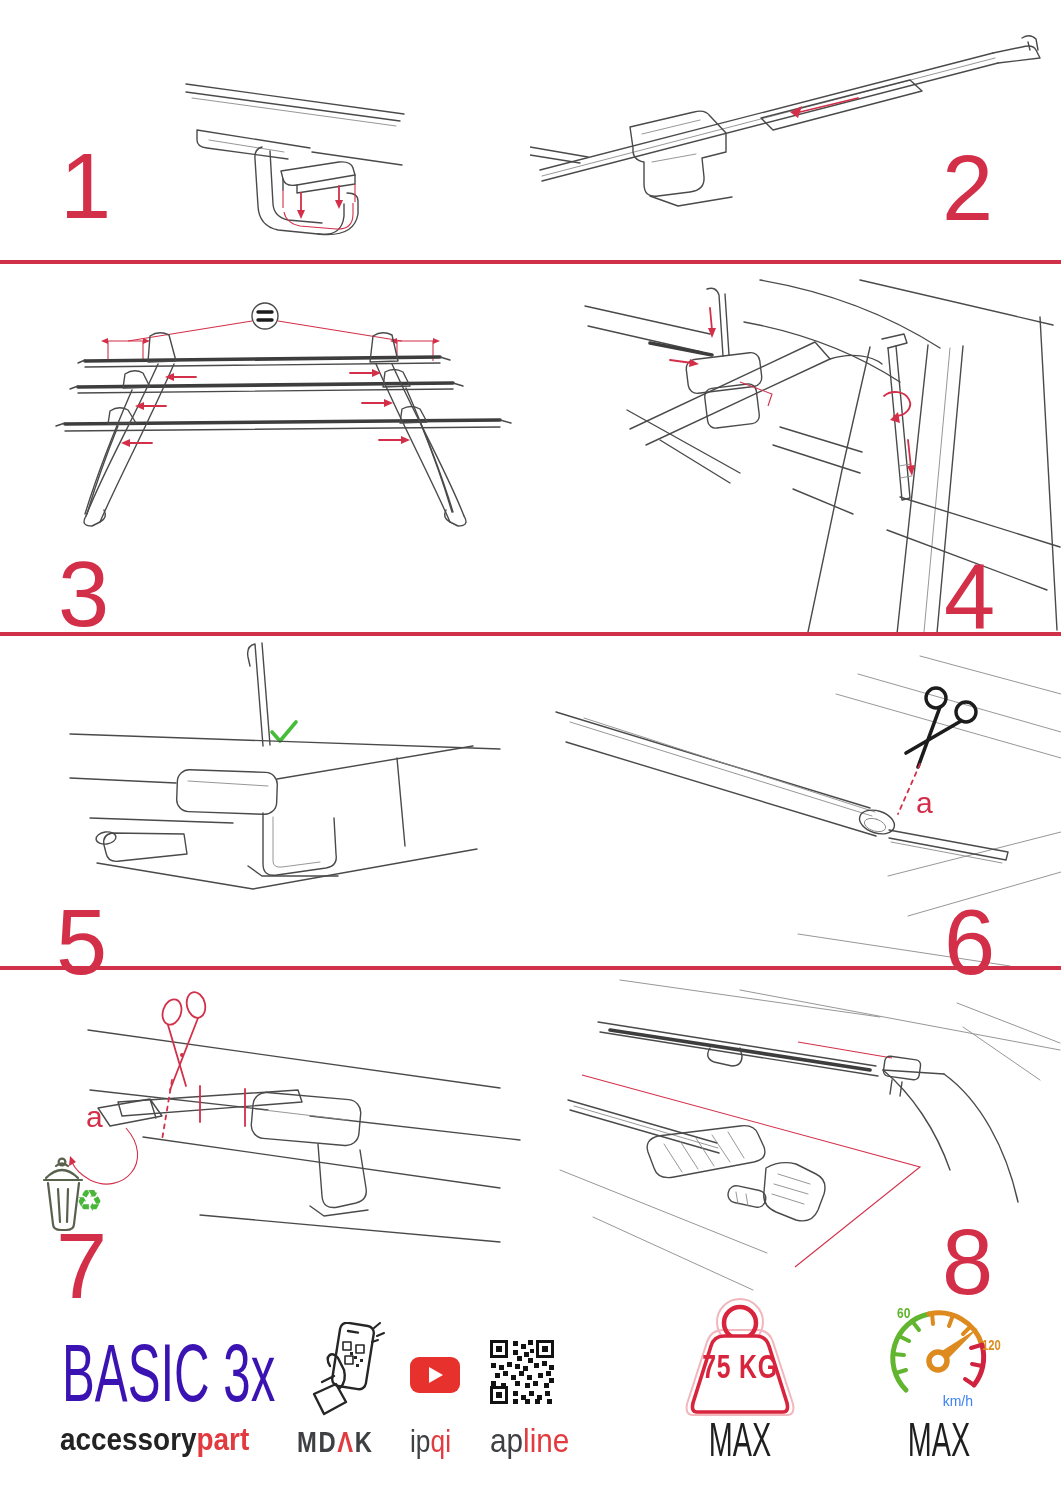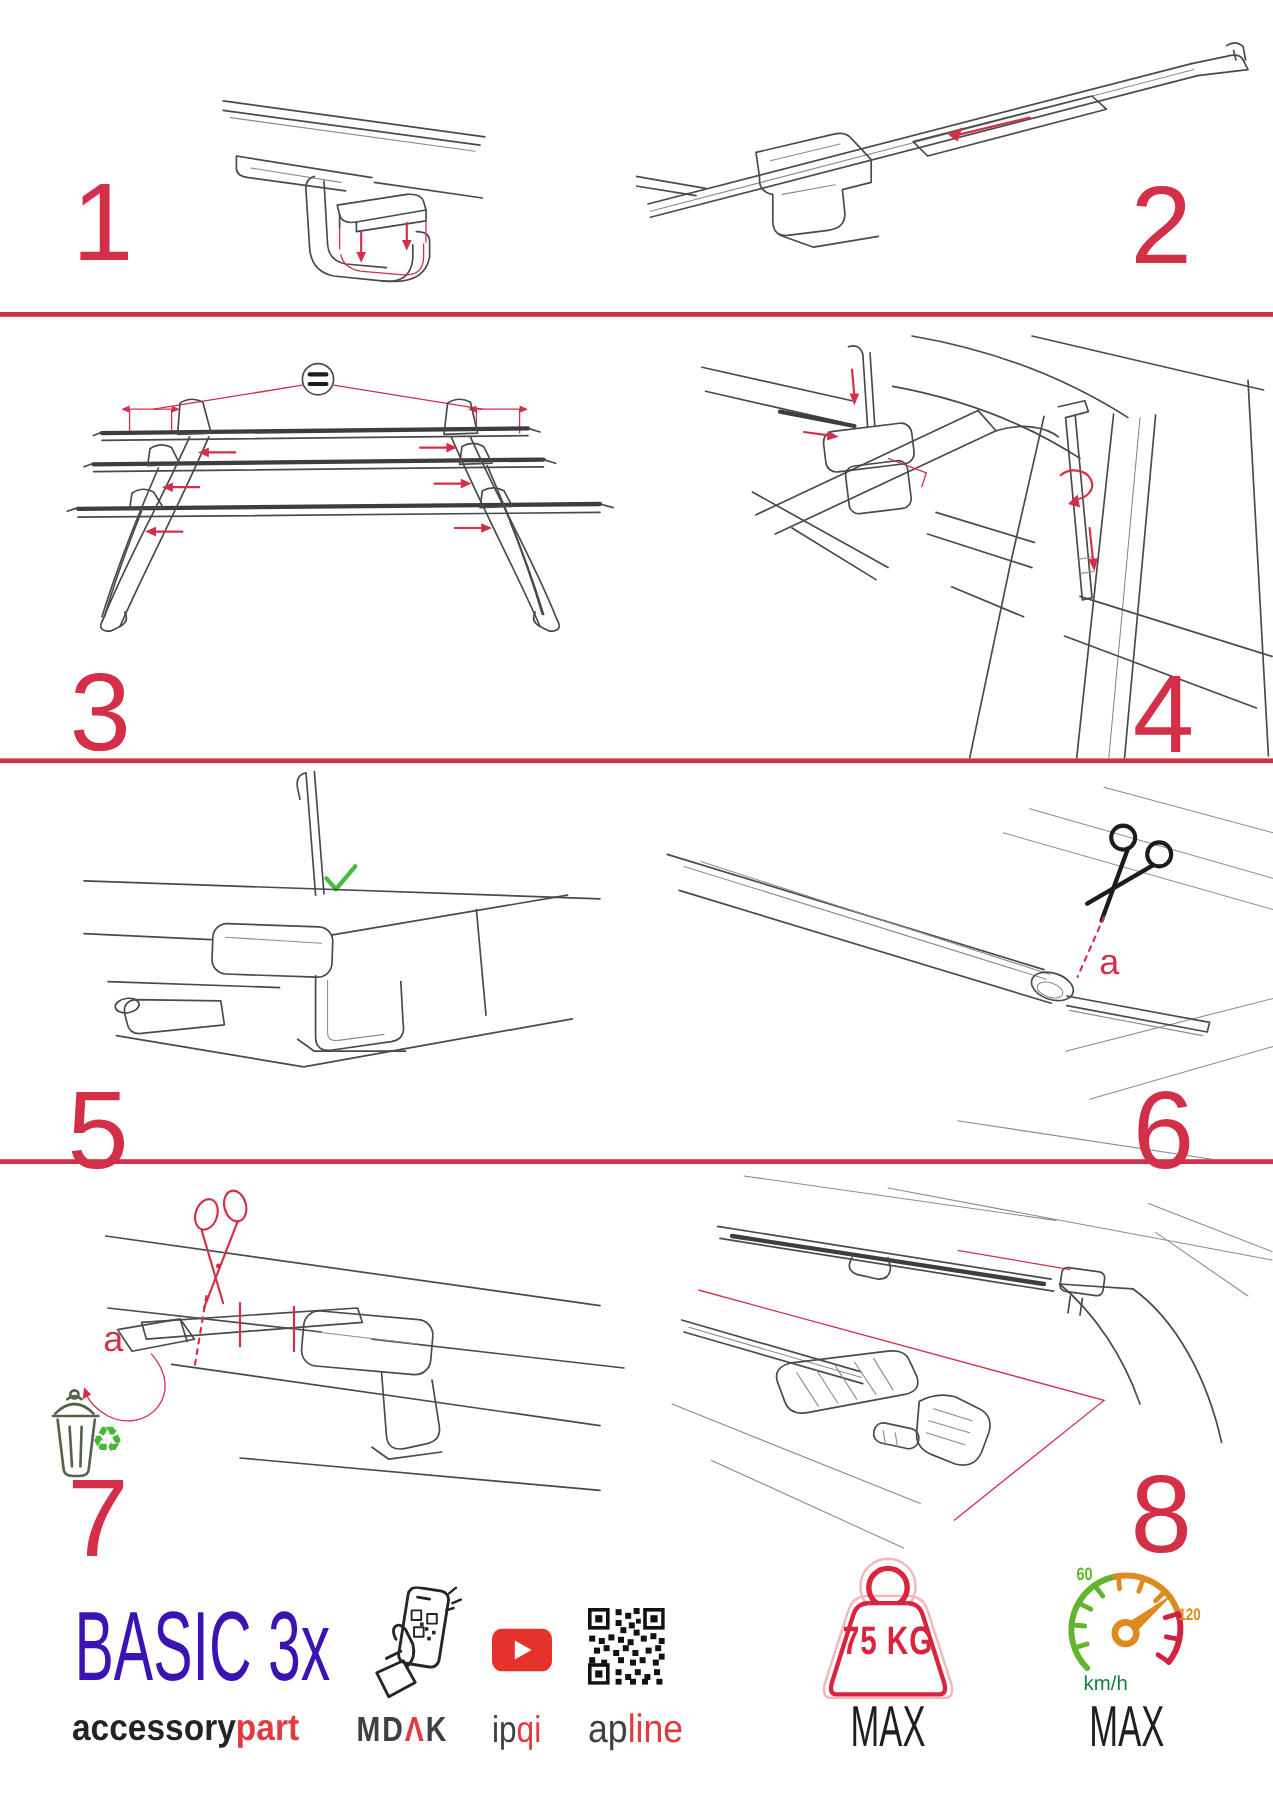--- a/index.html
+++ b/index.html
@@ -34,22 +34,22 @@
   .weight-value{position:absolute;left:667px;top:1348px;width:146px;text-align:center;
     font-size:33px;font-weight:700;color:#d8243c;transform:scaleX(.75);transform-origin:center top;letter-spacing:1px;}
   .max{position:absolute;font-size:48px;font-weight:400;color:#1f1f1f;line-height:1;
     transform:scaleX(.6);transform-origin:center top;text-align:center;}
   .max-weight{left:667px;top:1416px;width:146px;}
   .max-speed{left:878px;top:1416px;width:122px;}
   .speed-low{position:absolute;left:897px;top:1304px;font-size:15px;font-weight:700;color:#62b52e;
     transform:scaleX(.8);transform-origin:left top;}
   .speed-high{position:absolute;left:982px;top:1337px;font-size:14px;font-weight:700;color:#dd8b1e;
     transform:scaleX(.8);transform-origin:left top;}
-  .speed-unit{position:absolute;left:903px;top:1393px;width:70px;text-align:left;
-    font-size:17px;color:#15803d;}
+  .speed-unit{position:absolute;left:903px;top:1393px;width:70px;text-align:right;
+    font-size:14px;color:#3b82f6;}
 </style>
 </head>
 <body>
 
 <div class="panel" style="left:0;top:0;width:530px;height:260px">
   <svg width="530" height="260" viewBox="0 0 530 260">
 
     <path class="s" d="M186 84 L404 114"></path>
     <path class="s" d="M186 92 L400 121"></path>
     <path class="t" d="M192 98 L396 126"></path>

